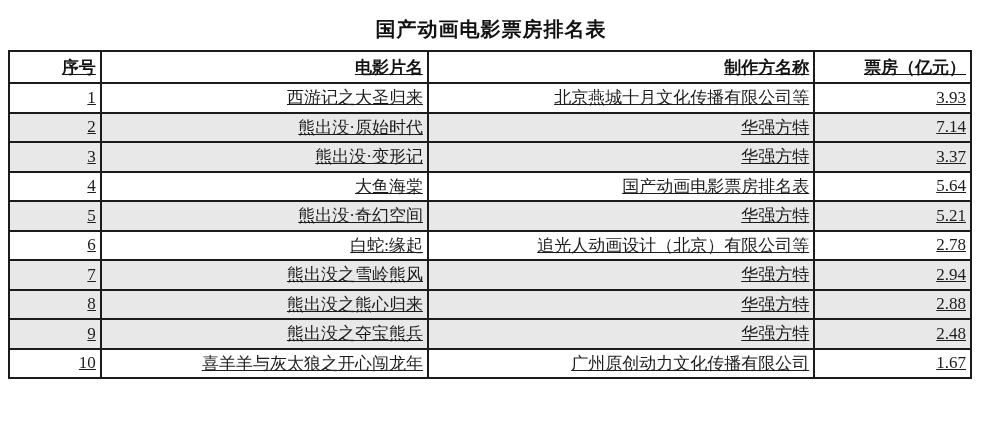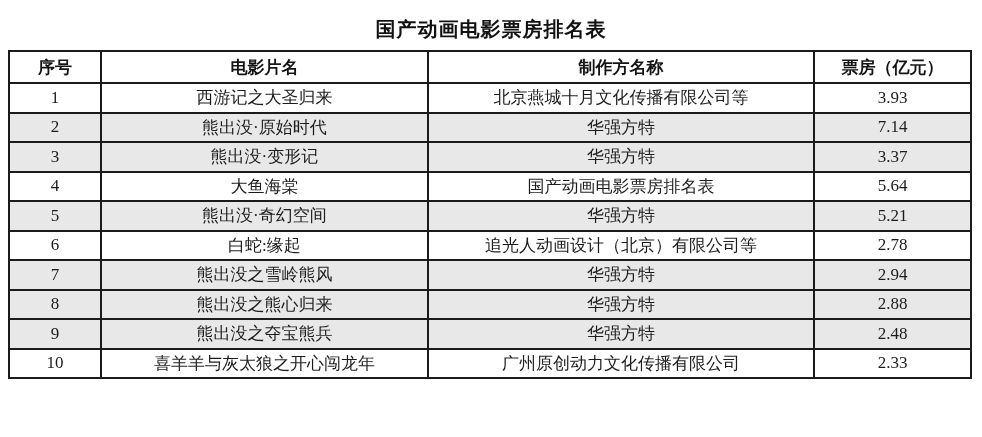--- a/index.html
+++ b/index.html
@@ -36,25 +36,26 @@
     border-collapse: collapse;
     table-layout: fixed;
   }
   table.ranking col.c-rank     { width: 9.55%; }
   table.ranking col.c-movie    { width: 34.0%; }
   table.ranking col.c-producer { width: 40.15%; }
   table.ranking col.c-box      { width: 16.3%; }
   table.ranking th,
   table.ranking td {
     border: 2px solid #1b1b1b;
-    text-align: center;
+    text-align: right;
     vertical-align: middle;
     padding: 0 4px;
     overflow: hidden;
     white-space: nowrap;
+    text-decoration: underline;
   }
   table.ranking th {
     height: 30px;
     font-family: "Liberation Sans", "DejaVu Sans", sans-serif;
     font-weight: bold;
     font-size: 17px;
     background: #ffffff;
     color: #141414;
   }
   table.ranking td {
@@ -150,19 +151,19 @@
       <tr class="shaded">
         <td>9</td>
         <td>熊出没之夺宝熊兵</td>
         <td>华强方特</td>
         <td>2.48</td>
       </tr>
       <tr>
         <td>10</td>
         <td>喜羊羊与灰太狼之开心闯龙年</td>
         <td>广州原创动力文化传播有限公司</td>
-        <td>2.33</td>
+        <td>1.67</td>
       </tr>
     </tbody>
   </table>
 
 
 </div>
 
 </body></html>

